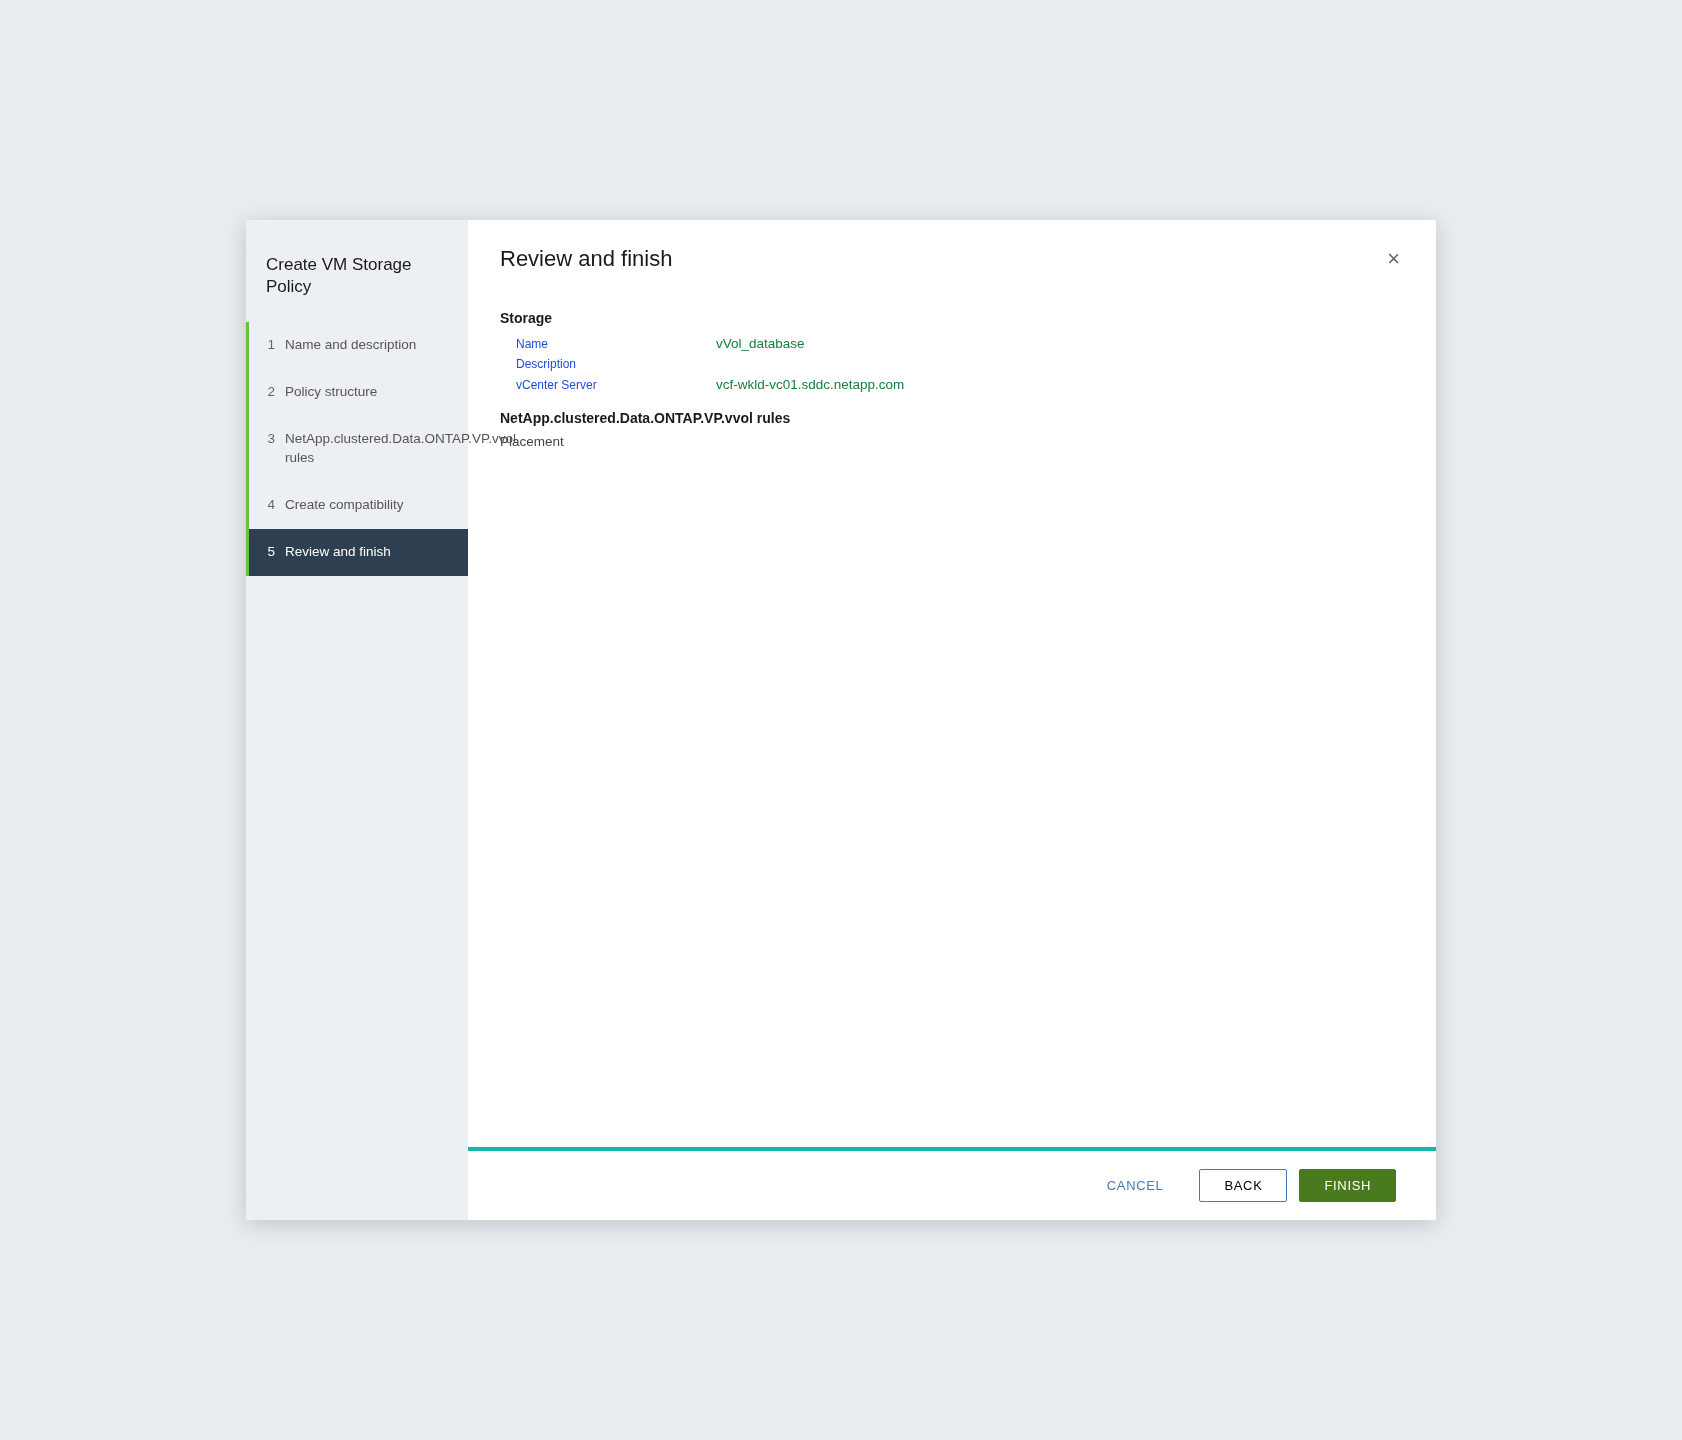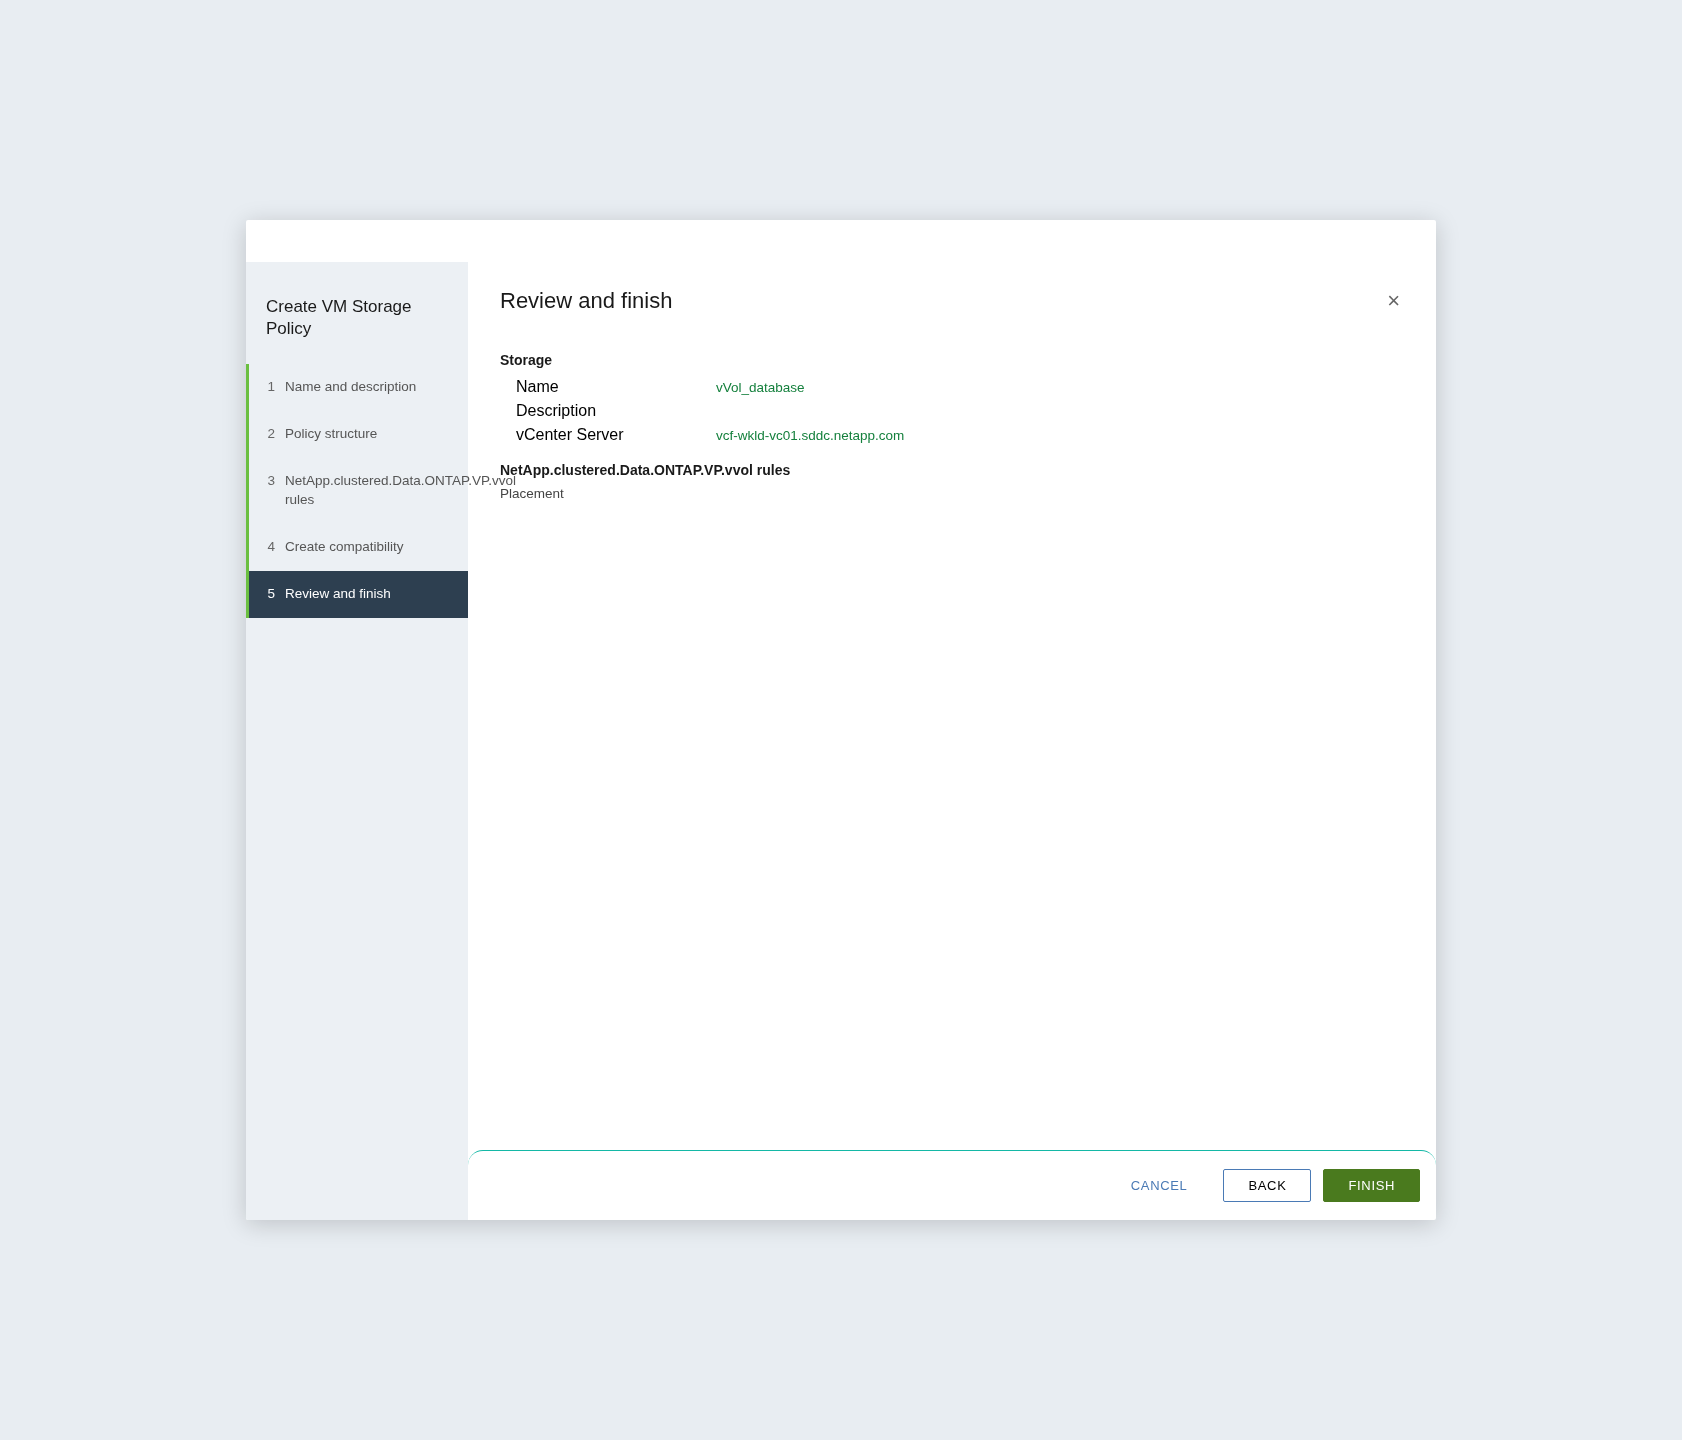--- a/index.html
+++ b/index.html
@@ -20,21 +20,20 @@
       flex-direction: column;
       box-shadow: 0 4px 24px rgba(0,0,0,0.18);
       border-radius: 2px;
       overflow: hidden;
       position: relative;
     }
     .dialog-body {
       display: flex;
       flex: 1;
       overflow: hidden;
-      margin-top: 42px;
     }
     
     .sidebar {
       width: 222px;
       background: #ecf0f4;
       flex-shrink: 0;
       padding-top: 16px;
       display: flex;
       flex-direction: column;
     }
@@ -118,22 +117,22 @@
       margin-bottom: 10px;
     }
     .field-row {
       display: flex;
       align-items: baseline;
       margin-bottom: 6px;
       padding-left: 16px;
     }
     .field-label {
       width: 200px;
-      color: #000000;
-      font-size: 16px;
+      color: #1d4ed8;
+      font-size: 12px;
       flex-shrink: 0;
     }
     .field-value {
       color: #15803d;
       font-size: 13.5px;
     }
     .rules-heading {
       font-size: 14px;
       font-weight: 700;
       color: #1a1a1a;
@@ -143,25 +142,24 @@
     .placement-label {
       font-size: 13.5px;
       color: #444;
       margin-bottom: 6px;
     }
     
     .footer {
       display: flex;
       align-items: center;
       justify-content: flex-end;
-      padding: 18px 16px;
+      padding: 18px 40px;
       gap: 12px;
-      border-top: 1px solid #14b8a6;
+      border-top: 4px solid #14b8a6;
       background: #fff;
-      border-radius: 15px;
     }
     .btn {
       padding: 8px 24px;
       font-size: 13px;
       font-weight: 500;
       border-radius: 2px;
       cursor: pointer;
       letter-spacing: 0.05em;
       text-transform: uppercase;
     }

